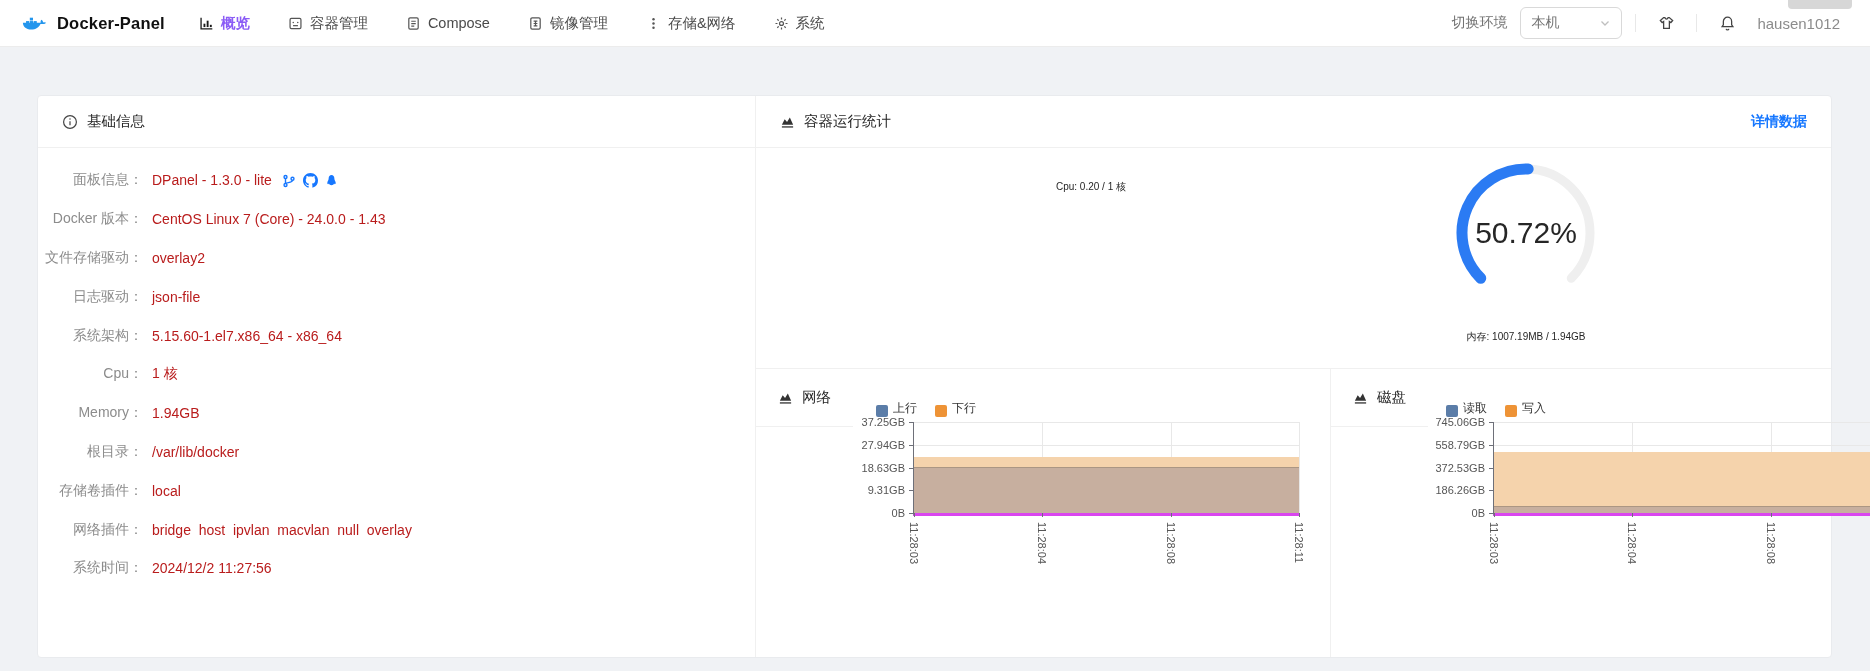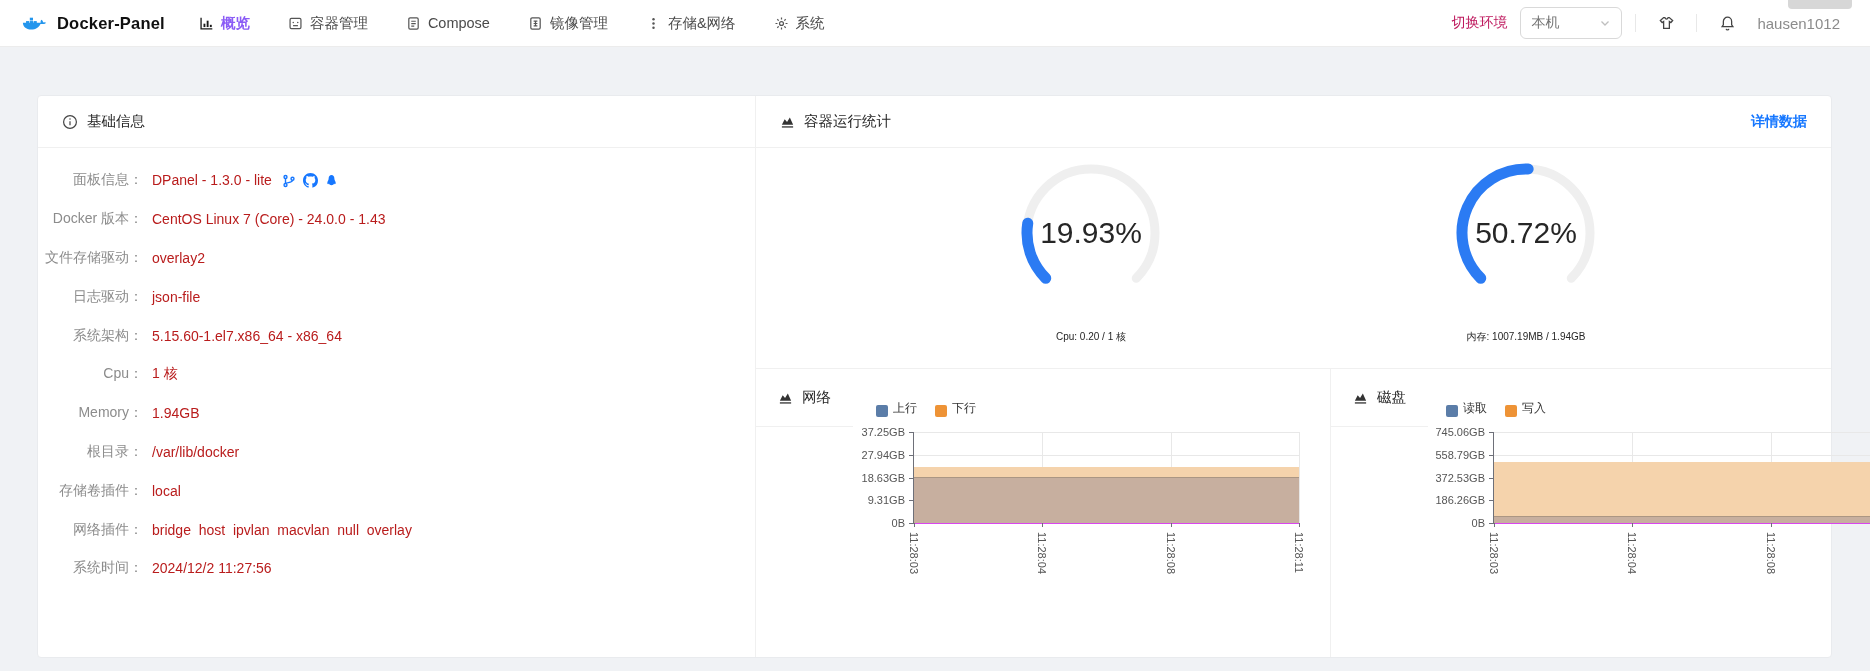--- a/index.html
+++ b/index.html
@@ -9,21 +9,21 @@
   
   .navbar{position:absolute;left:0;top:0;width:1870px;height:47px;background:#fff;
           border-bottom:1px solid #ececec;display:flex;align-items:center;
           padding-left:22px;box-sizing:border-box;}
   .brand{display:flex;align-items:center;gap:8px;margin-right:34px;cursor:pointer;}
   .brand-name{font-size:16.5px;font-weight:bold;color:#101010;letter-spacing:.2px;}
   .menu{display:flex;align-items:center;gap:38px;}
   .menu-item{display:flex;align-items:center;gap:7px;font-size:14.5px;color:#4a4a4a;cursor:pointer;}
   .menu-item.active{color:#8b5cf6;font-weight:bold;}
   .nav-right{margin-left:auto;display:flex;align-items:center;gap:13px;padding-right:30px;}
-  .env-label{font-size:14px;color:#be185d;}
+  .env-label{font-size:14px;color:#737373;}
   .select{width:102px;height:32px;border:1px solid #d9d9d9;border-radius:6px;background:#fff;
           display:flex;align-items:center;justify-content:space-between;padding:0 10px;
           font-size:14px;color:#737373;cursor:pointer;box-sizing:border-box;}
   .vdiv{width:1px;height:18px;background:#e8e8e8;}
   .icon-btn{width:34px;height:34px;border-radius:50%;display:flex;align-items:center;
             justify-content:center;cursor:pointer;}
   .username{font-size:15px;color:#8c8c8c;cursor:pointer;}
   .corner-box{position:absolute;left:1788px;top:0;width:64px;height:9px;background:#d7d7d7;
               border-radius:0 0 4px 4px;}
   
@@ -53,22 +53,22 @@
   .charts-row{flex:1;display:flex;min-height:0;}
   .chart-panel{display:flex;flex-direction:row;box-sizing:border-box;}
   .chart-panel.p0{width:575px;border-right:1px solid #f0f0f0;}
   .chart-panel.p1{flex:1;}
   .panel-header{height:58px;flex:none;display:flex;align-items:center;gap:9px;padding:0 22px;
                 border-bottom:1px solid #f0f0f0;font-size:14.5px;color:#262626;box-sizing:border-box;}
   .chart-body{position:relative;flex:1;}
   .legend{position:absolute;top:31px;display:flex;gap:18px;font-size:12px;color:#333;}
   .legend-item{display:flex;align-items:flex-end;gap:5px;cursor:pointer;}
   .lg-marker{width:12px;height:12px;border-radius:2px;}
-  .plot{position:absolute;top:63px;height:91px;border-left:1px solid #6e7079;
-        border-bottom:1px solid #d946ef;box-sizing:content-box;}
+  .plot{position:absolute;top:53px;height:91px;border-left:1px solid #6e7079;
+        border-bottom:3px solid #d946ef;box-sizing:content-box;}
   .hgrid{position:absolute;left:0;right:0;height:1px;background:#e8e8e8;}
   .vgrid{position:absolute;top:0;bottom:0;width:1px;background:#e8e8e8;}
   .area{position:absolute;left:0;right:0;bottom:0;}
   .ylabel{position:absolute;left:-9px;transform:translate(-100%,-50%);font-size:11px;color:#555;white-space:nowrap;}
   .ytick{position:absolute;left:-5px;width:5px;height:1px;background:#6e7079;}
   .xtick{position:absolute;top:100%;width:1px;height:4px;background:#6e7079;}
   .xlabel{position:absolute;top:calc(100% + 9px);font-size:11px;color:#555;white-space:nowrap;
           transform-origin:0 0;transform:rotate(90deg);}
 </style>
 </head>
@@ -254,27 +254,20 @@
           <path stroke="#333" stroke-width="1.4" d="M2 13.8h12"></path>
         </svg>
       </span>
       <span>容器运行统计</span>
       <span class="spacer"></span>
       <span class="detail-link">详情数据</span>
     </div>
 
     <div class="gauge-area">
       <div class="gauge-wrap" id="gauge-0">
-        <div class="gauge-ring">
-          <svg width="150" height="150" viewBox="0 0 150 150">
-              <path d="M 29.75 120.25 A 64 64 0 1 1 120.25 120.25" fill="none" stroke="#efefef" stroke-width="9" stroke-linecap="round"></path>
-              <path d="M 29.75 120.25 A 64 64 0 0 1 11.76 65.20" fill="none" stroke="#2b7bf3" stroke-width="11" stroke-linecap="round"></path>
-            </svg>
-          <div class="gauge-val">19.93%</div>
-        </div>
         <div class="gauge-label">Cpu: 0.20 / 1 核</div>
       </div>
       <div class="gauge-wrap" id="gauge-1">
         <div class="gauge-ring">
           <svg width="150" height="150" viewBox="0 0 150 150">
               <path d="M 29.75 120.25 A 64 64 0 1 1 120.25 120.25" fill="none" stroke="#efefef" stroke-width="9" stroke-linecap="round"></path>
               <path d="M 29.75 120.25 A 64 64 0 0 1 77.17 11.04" fill="none" stroke="#2b7bf3" stroke-width="11" stroke-linecap="round"></path>
             </svg>
           <div class="gauge-val">50.72%</div>
         </div>

